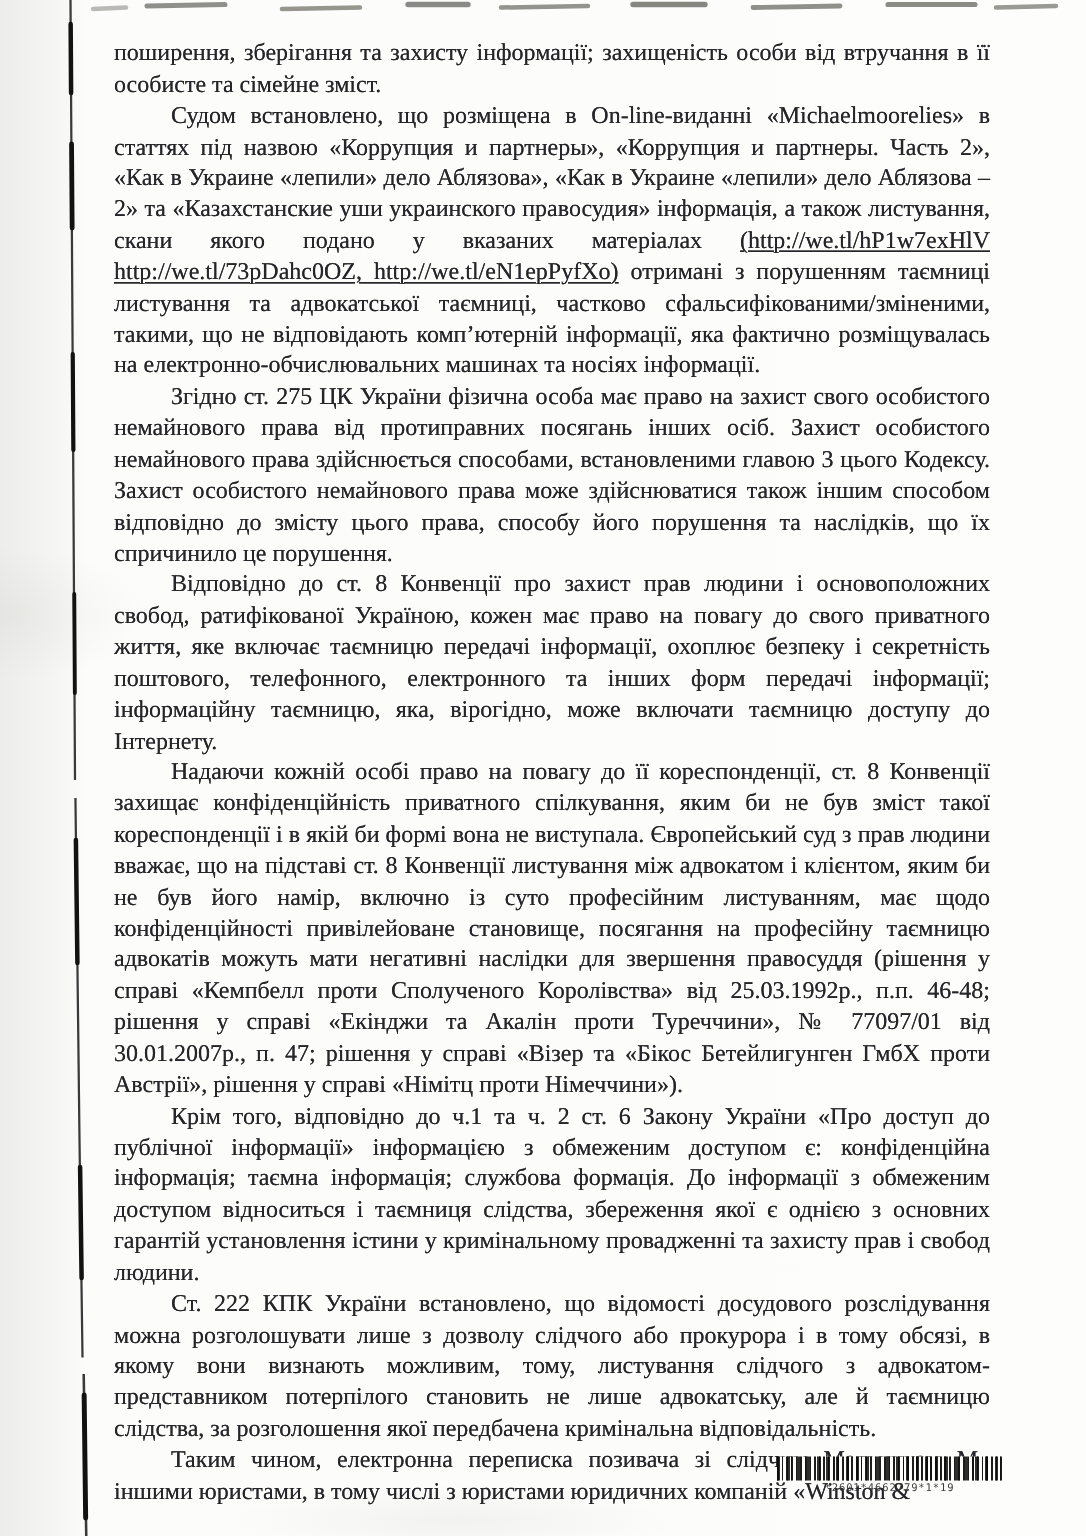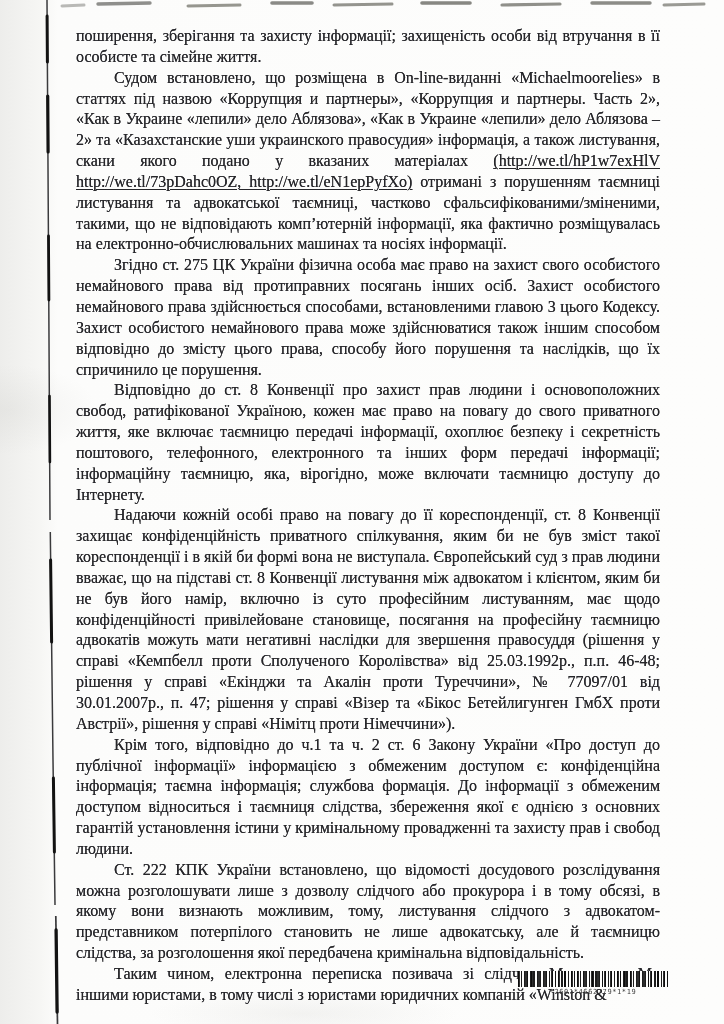--- a/index.html
+++ b/index.html
@@ -101,21 +101,21 @@
       <path d="M272,3 L312,3" stroke="#8a8a86" stroke-width="3.6"></path>
       <path d="M334,5 L392,4" stroke="#94948e" stroke-width="3"></path>
       <path d="M422,3 L470,3" stroke="#878782" stroke-width="3.6"></path>
       <path d="M502,5 L560,4" stroke="#90908a" stroke-width="3.2"></path>
       <path d="M592,3 L650,3" stroke="#8c8c87" stroke-width="3.4"></path>
       <path d="M664,5 L704,4" stroke="#9a9a94" stroke-width="3"></path>
     </g>
   </svg>
 
   <div class="text-block">
-    <p class="no-indent">поширення, зберігання та захисту інформації;  захищеність особи від втручання в її особисте та сімейне життя.</p>
+    <p class="no-indent">поширення, зберігання та захисту інформації;  захищеність особи від втручання в її особисте та сімейне зміст.</p>
     <p><span>Судом встановлено, що розміщена в On-line-виданні «Michaelmoorelies» в статтях під назвою «Коррупция и партнеры», «Коррупция и партнеры. Часть 2», «Как в Украине «лепили» дело Аблязова», «Как в Украине «лепили» дело Аблязова – 2» та «Казахстанские уши украинского правосудия» інформація, а також листування, скани якого подано у вказаних матеріалах</span> <span class="weblinks">(http://we.tl/hP1w7exHlV http://we.tl/73pDahc0OZ, http://we.tl/eN1epPyfXo)</span> <span>отримані з порушенням таємниці листування та адвокатської таємниці, частково сфальсифікованими/зміненими, такими, що не відповідають комп’ютерній інформації, яка фактично розміщувалась на електронно-обчислювальних машинах та носіях інформації.</span></p>
     <p>Згідно ст. 275 ЦК України фізична особа має право на захист свого особистого немайнового права від протиправних посягань інших осіб. Захист особистого немайнового права здійснюється способами, встановленими главою 3 цього Кодексу. Захист особистого немайнового права може здійснюватися також іншим способом відповідно до змісту цього права, способу його порушення та наслідків, що їх спричинило це порушення.</p>
     <p>Відповідно до ст. 8 Конвенції про захист прав людини і основоположних свобод, ратифікованої Україною, кожен має право на повагу до свого приватного життя, яке включає таємницю передачі інформації, охоплює безпеку і секретність поштового, телефонного, електронного та інших форм передачі інформації; інформаційну таємницю, яка, вірогідно, може включати таємницю доступу до Інтернету.</p>
     <p>Надаючи кожній особі право на повагу до її кореспонденції, ст. 8 Конвенції захищає конфіденційність приватного спілкування, яким би не був зміст такої кореспонденції і в якій би формі вона не виступала. Європейський суд з прав людини вважає, що на підставі ст. 8 Конвенції листування між адвокатом і клієнтом, яким би не був його намір, включно із суто професійним листуванням, має щодо конфіденційності привілейоване становище, посягання на професійну таємницю адвокатів можуть мати негативні наслідки для звершення правосуддя (рішення у справі «Кемпбелл проти Сполученого Королівства» від 25.03.1992р., п.п. 46-48; рішення у справі «Екінджи та Акалін проти Туреччини», № 77097/01 від 30.01.2007р., п. 47; рішення у справі «Візер та «Бікос Бетейлигунген ГмбХ проти Австрії», рішення у справі «Німітц проти Німеччини»).</p>
     <p>Крім того, відповідно до ч.1 та ч. 2 ст. 6 Закону України «Про доступ до публічної інформації» інформацією з обмеженим доступом є: конфіденційна інформація; таємна інформація; службова формація. До інформації з обмеженим доступом відноситься і таємниця слідства, збереження якої є однією з основних гарантій установлення істини у кримінальному провадженні та захисту прав і свобод людини.</p>
     <p>Ст. 222 КПК України встановлено, що відомості досудового розслідування можна розголошувати лише з дозволу слідчого або прокурора і в тому обсязі, в якому вони визнають можливим, тому, листування слідчого з адвокатом-представником потерпілого становить не лише адвокатську, але й таємницю слідства, за розголошення якої передбачена кримінальна відповідальність.</p>
     <p>Таким чином, електронна переписка позивача зі слідчим Мельником М., іншими юристами, в тому числі з юристами юридичних компаній «Winston &amp;</p>
   </div>
 
   <div class="barcode">

